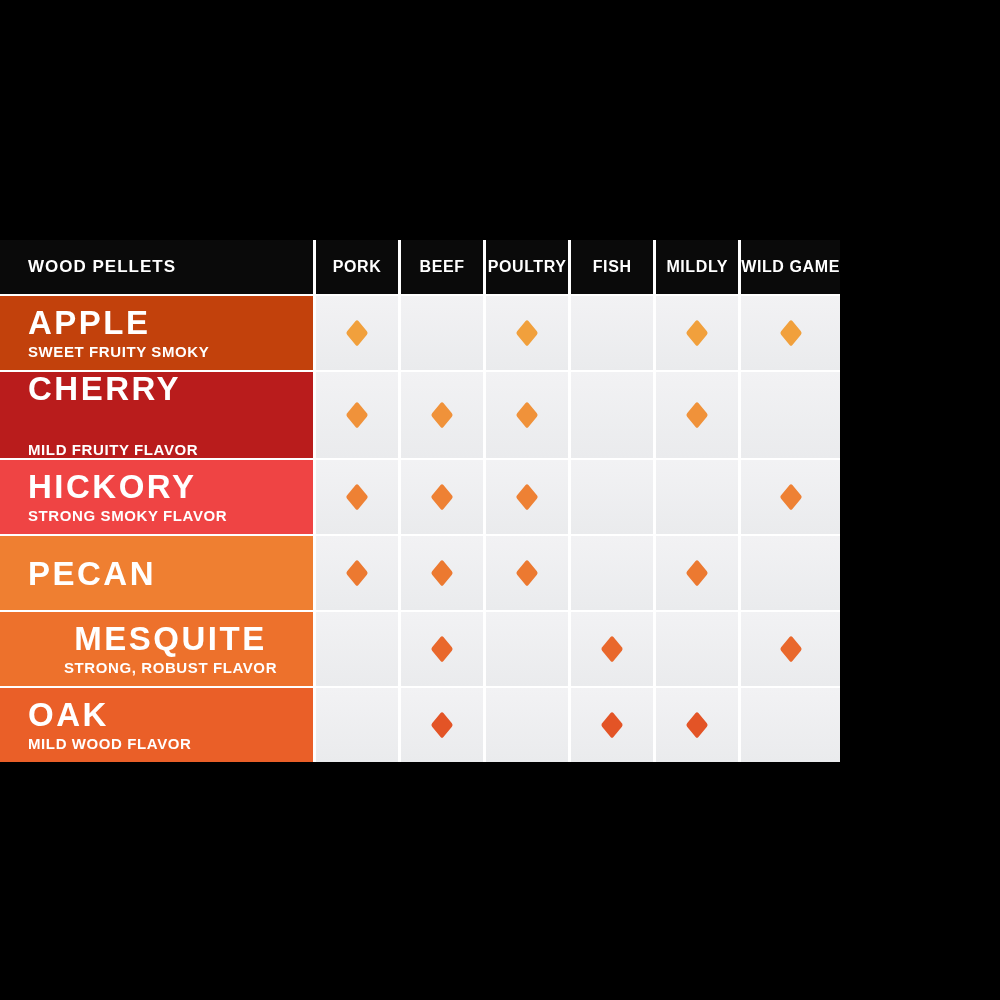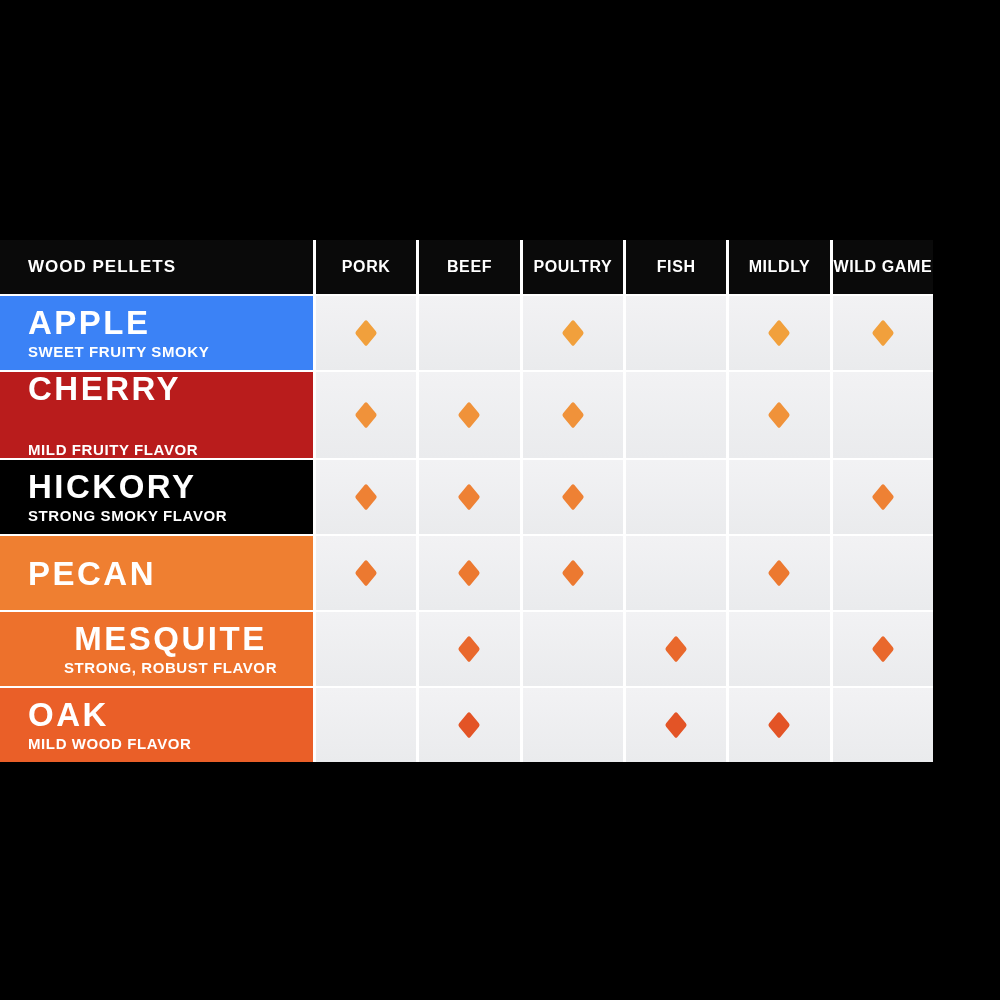--- a/index.html
+++ b/index.html
@@ -10,21 +10,21 @@
     font-family: "Liberation Sans", sans-serif;
   }
   .stage {
     position: relative;
     width: 1000px; height: 1000px;
     background: #000000;
   }
   .pairing-table {
     position: absolute;
     left: 0; top: 240px;
-    width: 933px; height: 522px;
+    width: 840px; height: 522px;
     display: grid;
     grid-template-columns: 313px repeat(6, 1fr);
     grid-template-rows: 54px repeat(6, 1fr);
     column-gap: 3px;
     row-gap: 2px;
     background: #FFFFFF;
   }
   .hdr-cell {
     background: #0A0A0A;
     color: #FFFFFF;
@@ -79,21 +79,21 @@
 <div class="stage">
   <div class="pairing-table">
     <div class="hdr-cell hdr-corner">WOOD PELLETS</div>
     <div class="hdr-cell">PORK</div>
     <div class="hdr-cell">BEEF</div>
     <div class="hdr-cell">POULTRY</div>
     <div class="hdr-cell">FISH</div>
     <div class="hdr-cell">MILDLY</div>
     <div class="hdr-cell">WILD GAME</div>
 
-  <div class="row-label" style="background: #3b82f6;">
+  <div class="row-label" style="background: #c2410c;">
         <div class="row-name">APPLE</div>
         <div class="row-desc">SWEET FRUITY SMOKY</div>
       </div>
       <div class="cell">
         <span class="diamond" style="background: rgb(241, 160, 60);"></span>
       </div>
       <div class="cell"></div>
       <div class="cell">
         <span class="diamond" style="background: rgb(241, 160, 60);"></span>
       </div>
@@ -115,21 +115,21 @@
         <span class="diamond" style="background: rgb(240, 146, 58);"></span>
       </div>
       <div class="cell">
         <span class="diamond" style="background: rgb(240, 146, 58);"></span>
       </div>
       <div class="cell"></div>
       <div class="cell">
         <span class="diamond" style="background: rgb(240, 146, 58);"></span>
       </div>
       <div class="cell"></div>
-      <div class="row-label" style="background: #000000;">
+      <div class="row-label" style="background: #ef4444;">
         <div class="row-name">HICKORY</div>
         <div class="row-desc">STRONG SMOKY FLAVOR</div>
       </div>
       <div class="cell">
         <span class="diamond" style="background: rgb(238, 129, 52);"></span>
       </div>
       <div class="cell">
         <span class="diamond" style="background: rgb(238, 129, 52);"></span>
       </div>
       <div class="cell">

